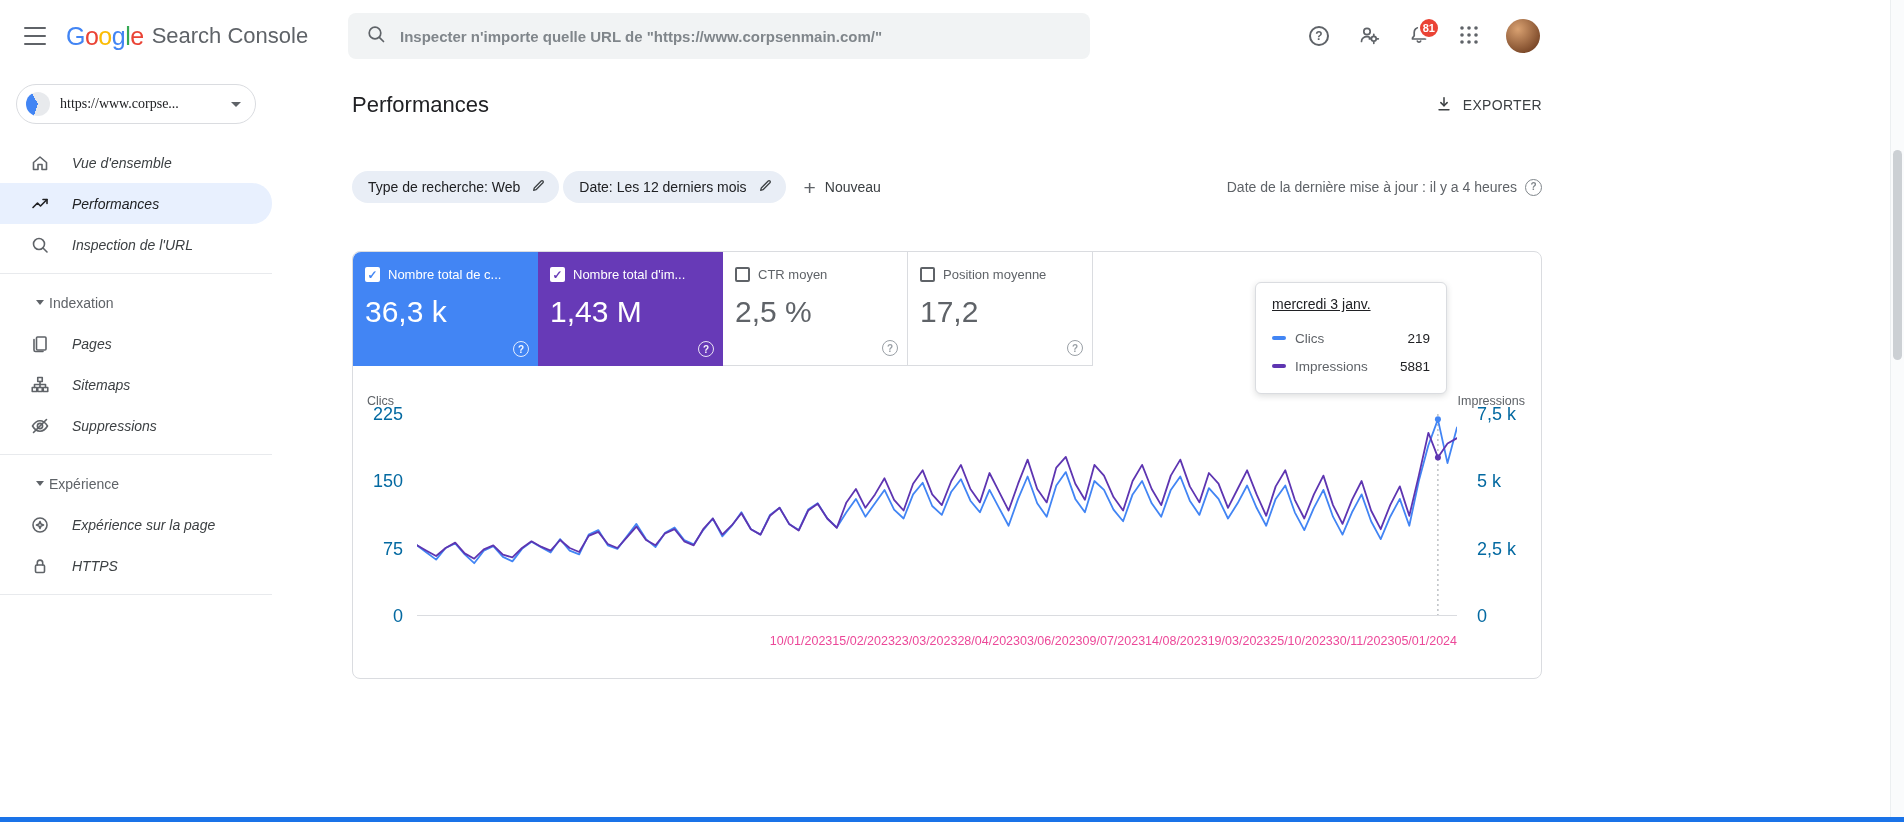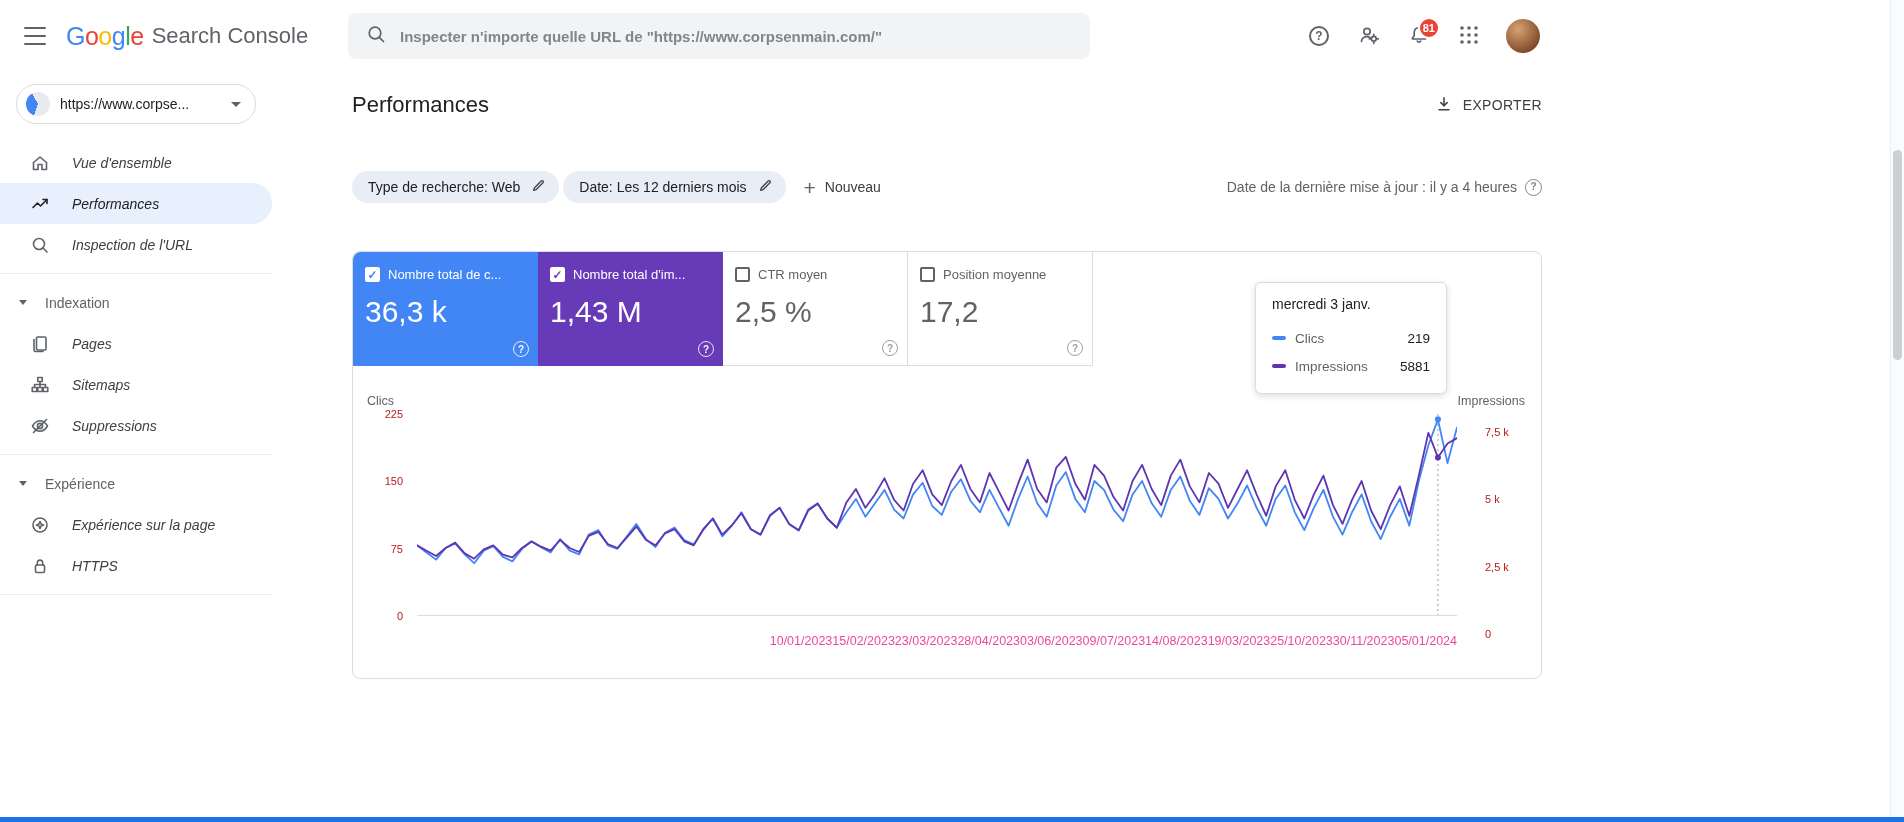--- a/index.html
+++ b/index.html
@@ -20,31 +20,31 @@
   .search-input::placeholder{color:#80868b;}
   .topbar-right{position:absolute;left:1298px;top:0;height:72px;display:flex;align-items:center;gap:8px;}
   .iconbtn{width:42px;height:42px;display:flex;align-items:center;justify-content:center;position:relative;border-radius:50%;}
   .qcircle{width:20px;height:20px;border:2px solid #5f6368;border-radius:50%;display:flex;align-items:center;justify-content:center;}
   .qcircle span{font-size:12px;font-weight:700;color:#5f6368;line-height:1;}
   .badge{position:absolute;top:2px;right:0;min-width:22px;height:22px;background:#ea4335;border:2px solid #fff;border-radius:11px;color:#fff;font-size:11px;font-weight:700;display:flex;align-items:center;justify-content:center;padding:0 3px;}
   .avatar{width:34px;height:34px;border-radius:50%;background:radial-gradient(circle at 35% 30%,#d9a171,#7d4a2a 75%);margin-left:8px;cursor:pointer;}
 
   
   .sidebar{position:absolute;top:72px;left:0;width:272px;bottom:0;background:#fff;z-index:5;}
-  .property-picker{margin:12px 16px 18px 16px;width:240px;height:40px;border:1px solid #dadce0;border-radius:20px;display:flex;align-items:center;gap:10px;padding:0 14px 0 9px;background:#fff;}
+  .property-picker{margin:12px 16px 18px 16px;width:240px;height:40px;border:1px solid #dadce0;border-radius:20px;display:flex;align-items:center;gap:10px;padding:0 14px 0 9px;background:#fff;font-family:Liberation Serif, serif;}
   .prop-icon{width:24px;height:24px;border-radius:50%;background:conic-gradient(from 200deg,#4285f4 0 130deg,#e8eaed 130deg 360deg);flex:0 0 auto;}
   .prop-label{flex:1;font-size:14px;color:#202124;text-align:left;white-space:nowrap;overflow:hidden;}
   .caret{width:0;height:0;border-left:5px solid transparent;border-right:5px solid transparent;border-top:5.5px solid #5f6368;flex:0 0 auto;}
   .nav-item{height:41px;display:flex;align-items:center;gap:22px;padding-left:30px;font-size:14px;color:#3c4043;cursor:pointer;border-radius:0 20px 20px 0;}
   .nav-item.selected{background:#e8f0fe;color:#202124;font-weight:500;}
   .nav-ic{width:20px;height:20px;display:flex;}
   .nav-ic svg{width:20px;height:20px;stroke:#5f6368;fill:none;stroke-width:1.6;stroke-linecap:round;stroke-linejoin:round;}
   .nav-item.selected .nav-ic svg{stroke:#202124;}
   .nav-label{white-space:nowrap;font-style:italic;}
-  .sec-header{height:41px;display:flex;align-items:center;gap:18px;padding-left:19px;font-size:14px;color:#5f6368;cursor:pointer;}
+  .sec-header{height:41px;display:flex;align-items:center;gap:5px;padding-left:36px;font-size:14px;color:#5f6368;cursor:pointer;}
   .sec-caret{width:0;height:0;border-left:4.5px solid transparent;border-right:4.5px solid transparent;border-top:5px solid #5f6368;}
   .divider{height:1px;background:#e8eaed;margin:8px 0;}
 
   
   .main{position:absolute;left:352px;top:72px;width:1190px;}
   .title-row{margin-top:20px;display:flex;justify-content:space-between;align-items:center;}
   .page-title{font-size:22px;font-weight:400;color:#202124;}
   .export-btn{display:flex;align-items:center;gap:10px;font-size:14px;font-weight:500;letter-spacing:.3px;color:#3c4043;}
   .filter-row{margin-top:53px;display:flex;align-items:center;gap:4px;}
   .chip{height:32px;background:#e9eef6;border-radius:16px;display:flex;align-items:center;gap:11px;padding:0 13px 0 16px;font-size:14px;color:#202124;cursor:pointer;}
@@ -71,32 +71,32 @@
   .tile-colored .tile-help{border:1.5px solid rgba(255,255,255,.85);}
   .tile-colored .tile-help span{color:rgba(255,255,255,.95);font-size:10px;font-weight:700;}
   .tile-plain .tile-help{border:1.5px solid #9aa0a6;}
   .tile-plain .tile-help span{color:#9aa0a6;font-size:10px;font-weight:700;}
 
   
   .chart{position:relative;height:268px;margin-top:26px;}
   .ax-title{position:absolute;top:2px;font-size:12.5px;color:#5f6368;}
   .ax-title.left{left:14px;}
   .ax-title.right{right:16px;}
-  .yticks{position:absolute;top:22px;bottom:44px;font-size:11px;color:#b91c1c;}
+  .yticks{position:absolute;top:22px;bottom:44px;font-size:18px;color:#0369a1;}
   .yticks.left{left:14px;width:36px;}
   .yticks.right{right:16px;width:56px;}
   .yticks span{position:absolute;transform:translateY(-50%);white-space:nowrap;}
   .yticks.left span{right:0;}
-  .yticks.right span{left:16px;margin-top:18px;}
+  .yticks.right span{left:8px;}
   .plot{position:absolute;left:64px;right:84px;top:22px;bottom:44px;border-bottom:1px solid #dadce0;}
   .xlabels{position:absolute;left:64px;right:84px;bottom:12px;display:flex;justify-content:flex-end;font-size:12.5px;color:#ec4899;}
 
   
   .tooltip{position:absolute;top:30px;right:94px;width:192px;background:#fff;border:1px solid #dadce0;border-radius:6px;box-shadow:0 2px 6px rgba(60,64,67,.18);padding:13px 16px;z-index:3;}
-  .tt-title{font-size:14px;color:#202124;margin-bottom:12px;}
+  .tt-title{font-size:14px;color:#202124;margin-bottom:12px;text-decoration:underline;}
   .tt-row{display:flex;align-items:center;gap:9px;height:28px;font-size:13.5px;}
   .tt-swatch{width:14px;height:3.5px;border-radius:2px;flex:0 0 auto;}
   .tt-label{flex:1;color:#5f6368;}
   .tt-value{color:#202124;font-weight:500;}
 
   
   .scrollbar{position:absolute;right:0;top:0;bottom:0;width:14px;background:#fafbfc;border-left:1px solid #eceff1;z-index:10;}
   .scroll-thumb{position:absolute;left:2px;right:2px;top:150px;height:210px;background:#ccd0d4;border-radius:6px;}
   .bottom-bar{position:absolute;left:0;right:0;bottom:0;height:5px;background:#1a73e8;z-index:20;}
   .topsvg{stroke:#5f6368;fill:none;stroke-width:1.7;stroke-linecap:round;stroke-linejoin:round;}

